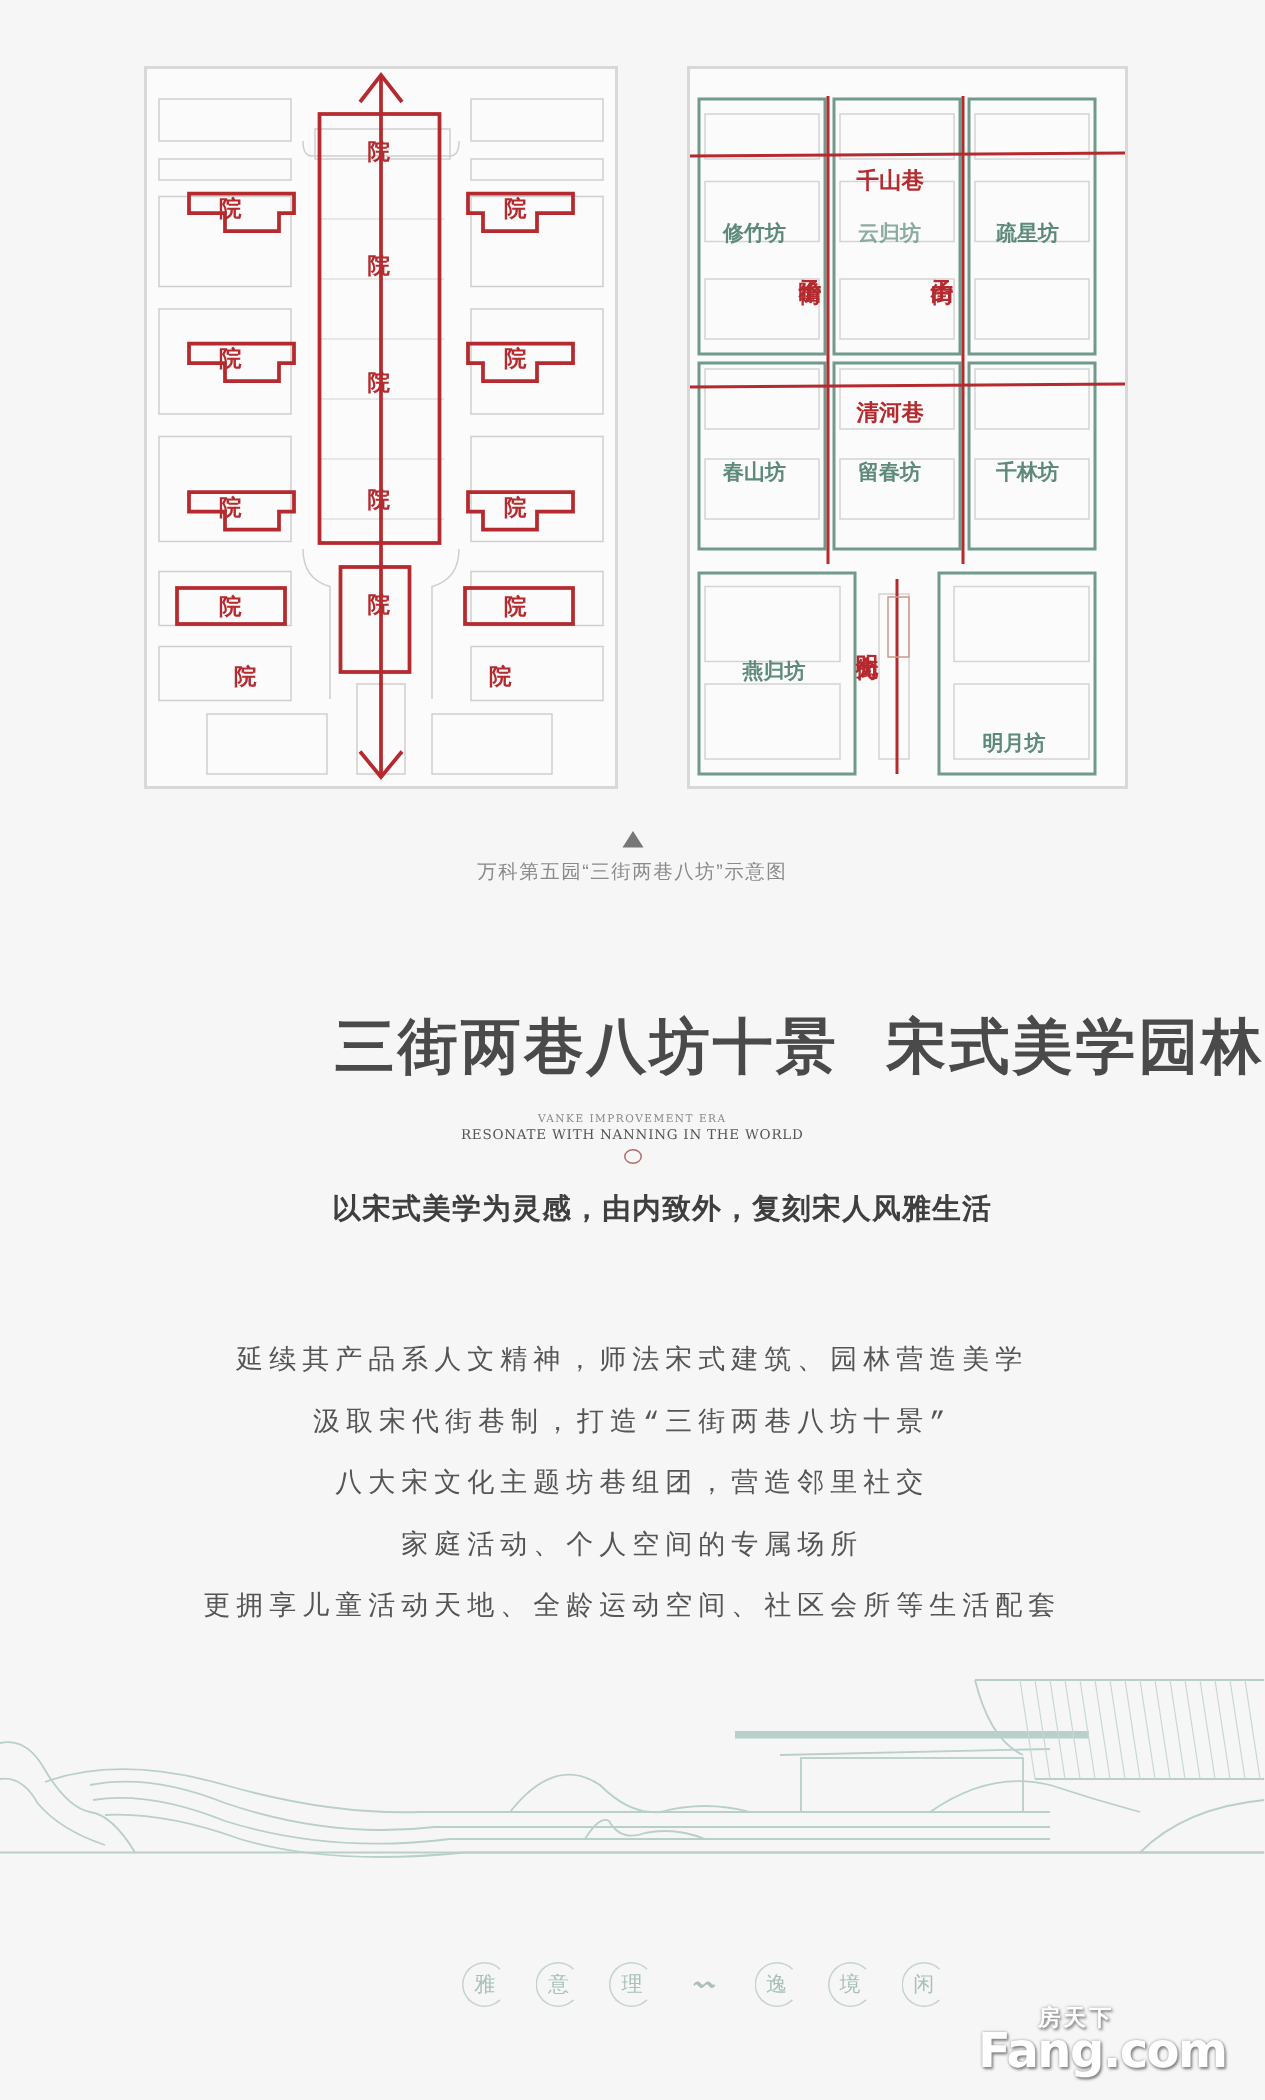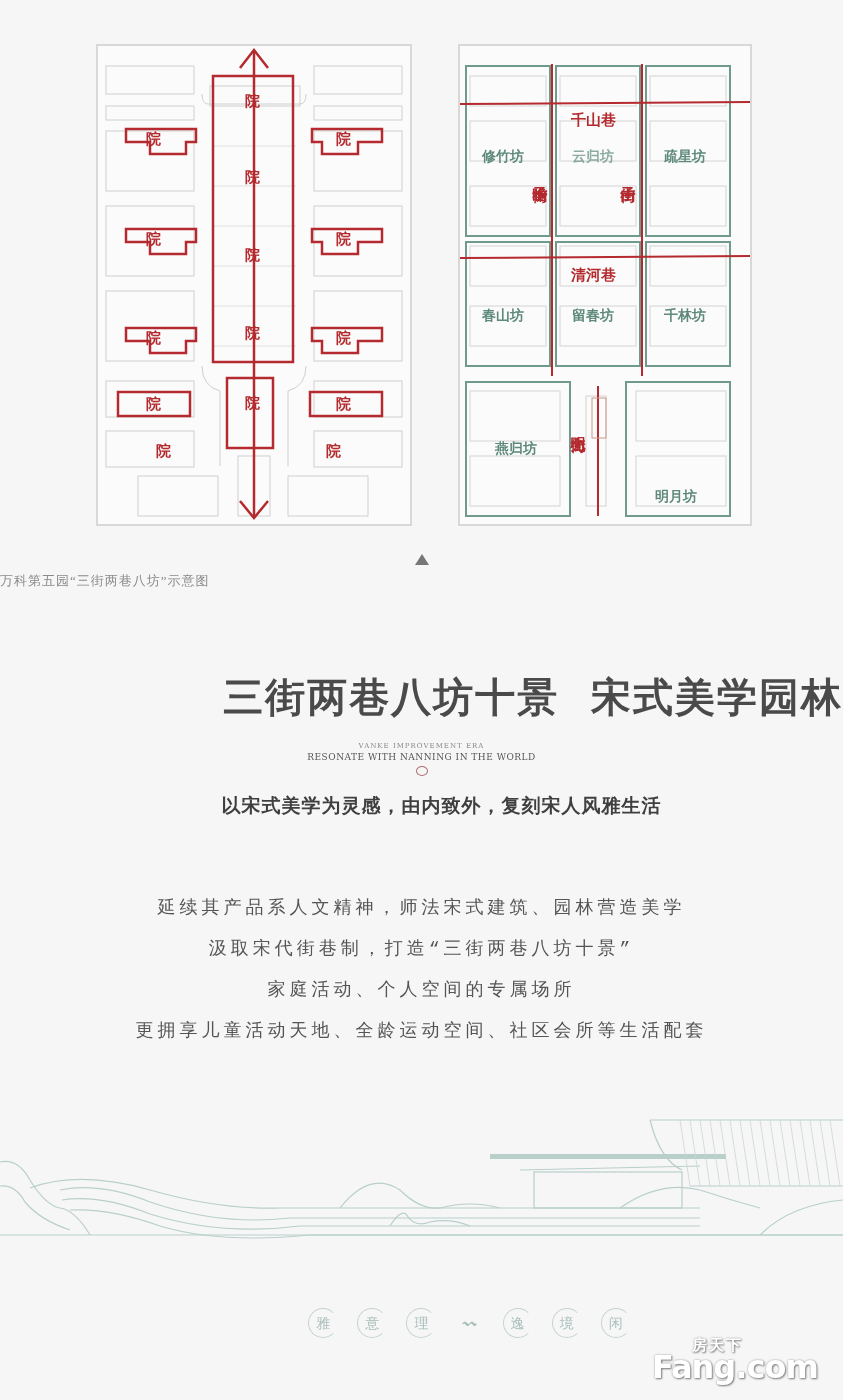--- a/index.html
+++ b/index.html
@@ -20,22 +20,22 @@
     font-family: "DejaVu Serif", serif; font-size: 15px; line-height: 1;
     white-space: nowrap;
   }
   .lbl-red.v { writing-mode: vertical-rl; letter-spacing: 1px; }
   .lbl-green {
     position: absolute; color: #5e8a7b; font-weight: bold;
     font-family: "DejaVu Serif", serif; font-size: 14px; line-height: 1;
     white-space: nowrap;
   }
   .caption {
-    position: absolute; left: 0; width: 843px; text-align: left;
-    color: #8a8a8a; font-family: Liberation Serif, serif;
+    position: absolute; left: 0; width: 843px; text-align: center;
+    color: #8a8a8a; font-family: Liberation Sans, sans-serif;
   }
   .headline {
     position: absolute; left: 0; width: 843px; text-align: right;
     font-size: 40px; color: #4a4a4a; font-weight: bold; letter-spacing: 2px;
     font-family: "DejaVu Serif", serif;
   }
   .eng { position: absolute; left: 0; width: 843px; text-align: center; color: #555; font-family: "DejaVu Serif", serif; }
   .sub {
     position: absolute; left: 0; width: 843px; text-align: center;
     font-size: 19px; color: #3f3f3f; font-weight: bold; letter-spacing: 1px;
@@ -199,20 +199,21 @@
 
 <div class="eng" style="top:742px;font-size:7px;letter-spacing:1px;color:#888;">VANKE IMPROVEMENT ERA</div>
 <div class="eng" style="top:752px;font-size:9px;letter-spacing:0.5px;">RESONATE WITH NANNING IN THE WORLD</div>
 <div class="abs" style="left:416px;top:766px;width:10px;height:8px;border:1px solid #b07070;border-radius:50%;"></div>
 
 <div class="sub" style="top:793px;margin-left:20px;">以宋式美学为灵感，由内致外，复刻宋人风雅生活</div>
 
 <div class="body-lines">
   <div class="body-line">延续其产品系人文精神，师法宋式建筑、园林营造美学</div>
   <div class="body-line">汲取宋代街巷制，打造“三街两巷八坊十景”</div>
+  <div class="body-line">八大宋文化主题坊巷组团，营造邻里社交</div>
   <div class="body-line">家庭活动、个人空间的专属场所</div>
   <div class="body-line">更拥享儿童活动天地、全龄运动空间、社区会所等生活配套</div>
 </div>
 
 <svg class="abs" style="left:0;top:1110px;" width="843" height="150">
   <g stroke="#b8cfca" fill="none" stroke-width="1.2">
     <path d="M0 52 Q18 48 30 70 Q45 95 60 98 Q75 100 90 125"></path>
     <path d="M0 76 Q15 74 25 92 Q40 110 70 120"></path>
     <path d="M30 78 Q80 60 150 80 Q220 100 280 98 L700 98"></path>
     <path d="M60 80 Q100 72 150 92 Q220 116 290 108 L700 108"></path>

